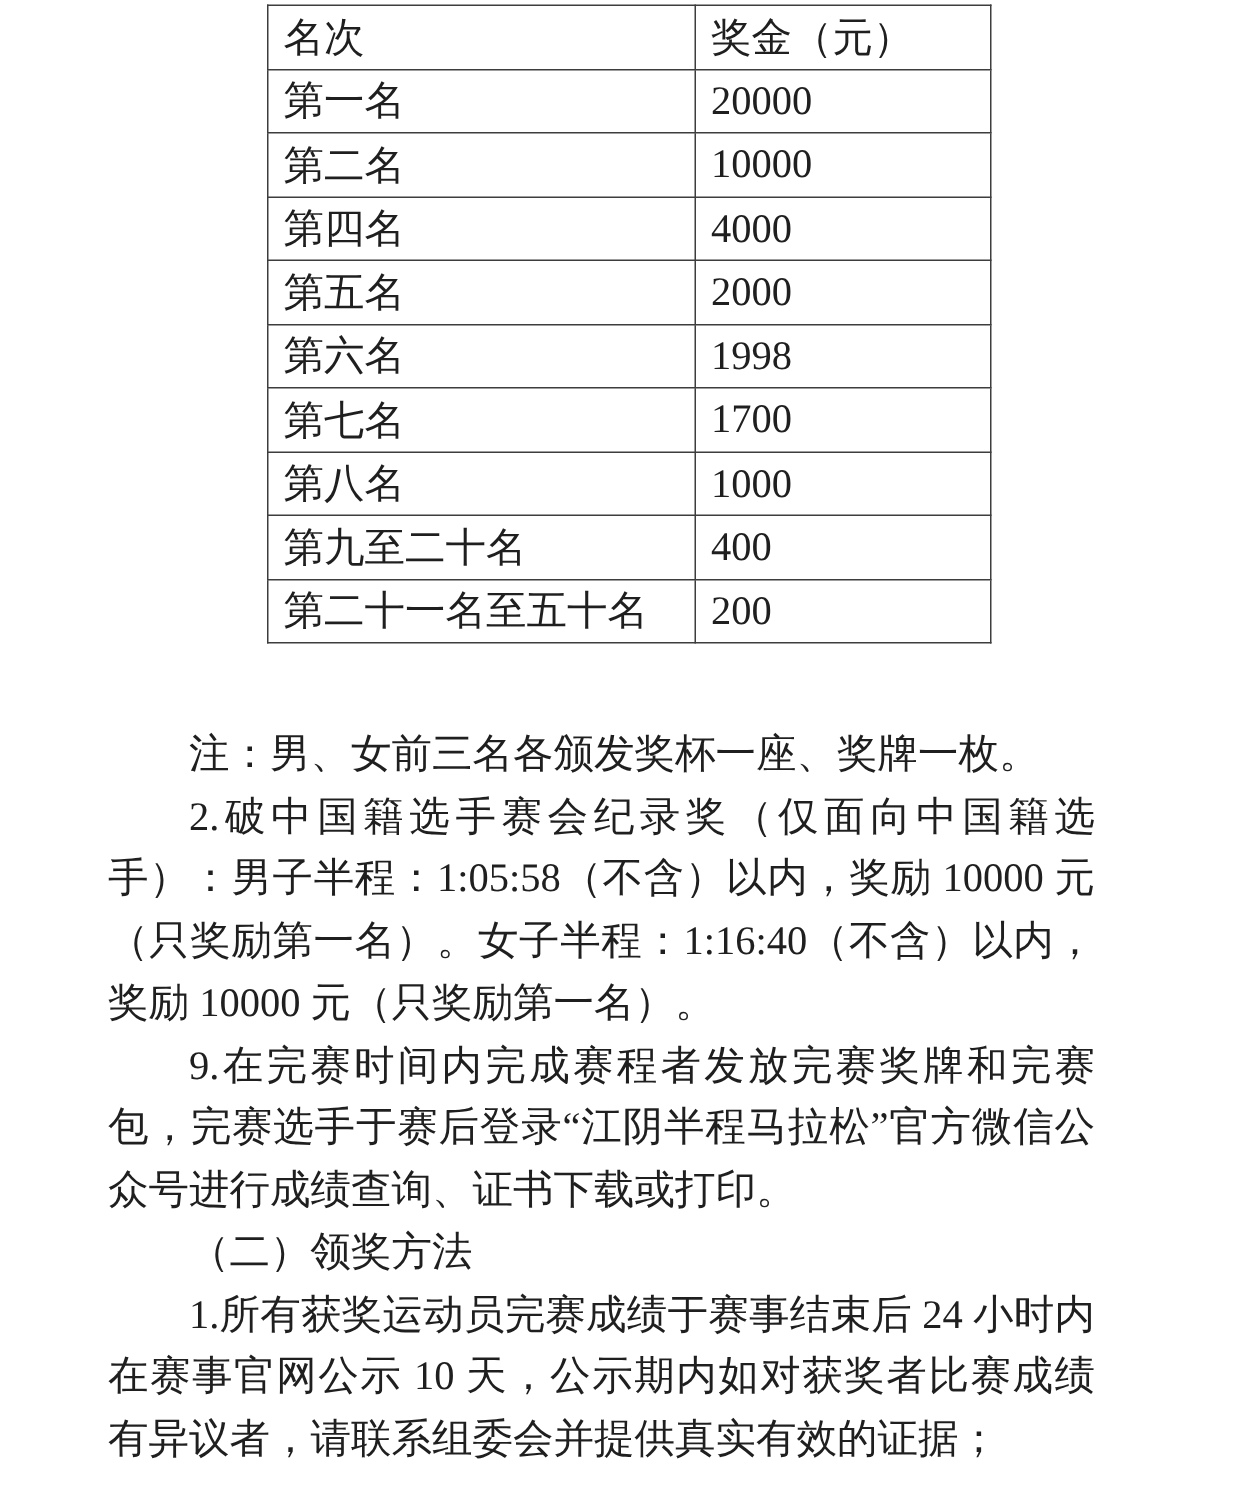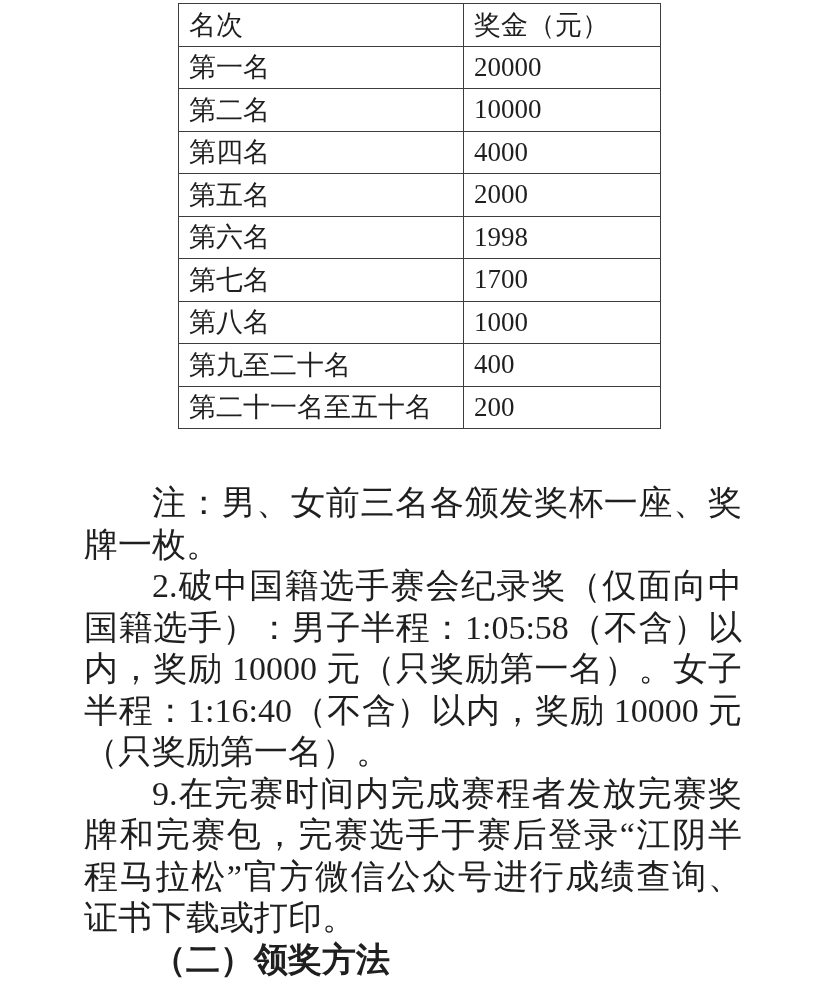--- a/index.html
+++ b/index.html
@@ -37,34 +37,34 @@
     overflow: hidden;
   }
   .col-rank  { width: 270px; }
   .col-prize { width: 182px; }
   td.prize-value {
     font-family: Liberation Serif, serif;
     font-size: 26px;
   }
   .body-text {
     position: absolute;
-    left: 84px;
+    left: 72px;
     top: 482px;
     width: 658px;
-    font-size: 34px;
+    font-size: 27px;
     line-height: 41.5px;
     text-align: justify;
   }
   .body-text p {
     margin: 0;
     padding: 0;
     text-indent: 2em;
   }
   .body-text p.bold {
-    font-weight: bold;
+    font-weight: normal;
   }
 </style>
 </head>
 <body>
 
 <div class="page">
 
   <table class="prize-table">
     <thead>
       <tr>
@@ -110,15 +110,16 @@
         <td class="prize-value">200</td>
       </tr>
     </tbody>
   </table>
 
   <div class="body-text">
     <p>注：男、女前三名各颁发奖杯一座、奖牌一枚。</p>
     <p>2.破中国籍选手赛会纪录奖（仅面向中国籍选手）：男子半程：1:05:58（不含）以内，奖励 10000 元（只奖励第一名）。女子半程：1:16:40（不含）以内，奖励 10000 元（只奖励第一名）。</p>
     <p>9.在完赛时间内完成赛程者发放完赛奖牌和完赛包，完赛选手于赛后登录“江阴半程马拉松”官方微信公众号进行成绩查询、证书下载或打印。</p>
     <p class="bold">（二）领奖方法</p>
+    <p>1.所有获奖运动员完赛成绩于赛事结束后 24 小时内在赛事官网公示 10 天，公示期内如对获奖者比赛成绩有异议者，请联系组委会并提供真实有效的证据；</p>
   </div>
 
 </div>
 
 </body></html>

